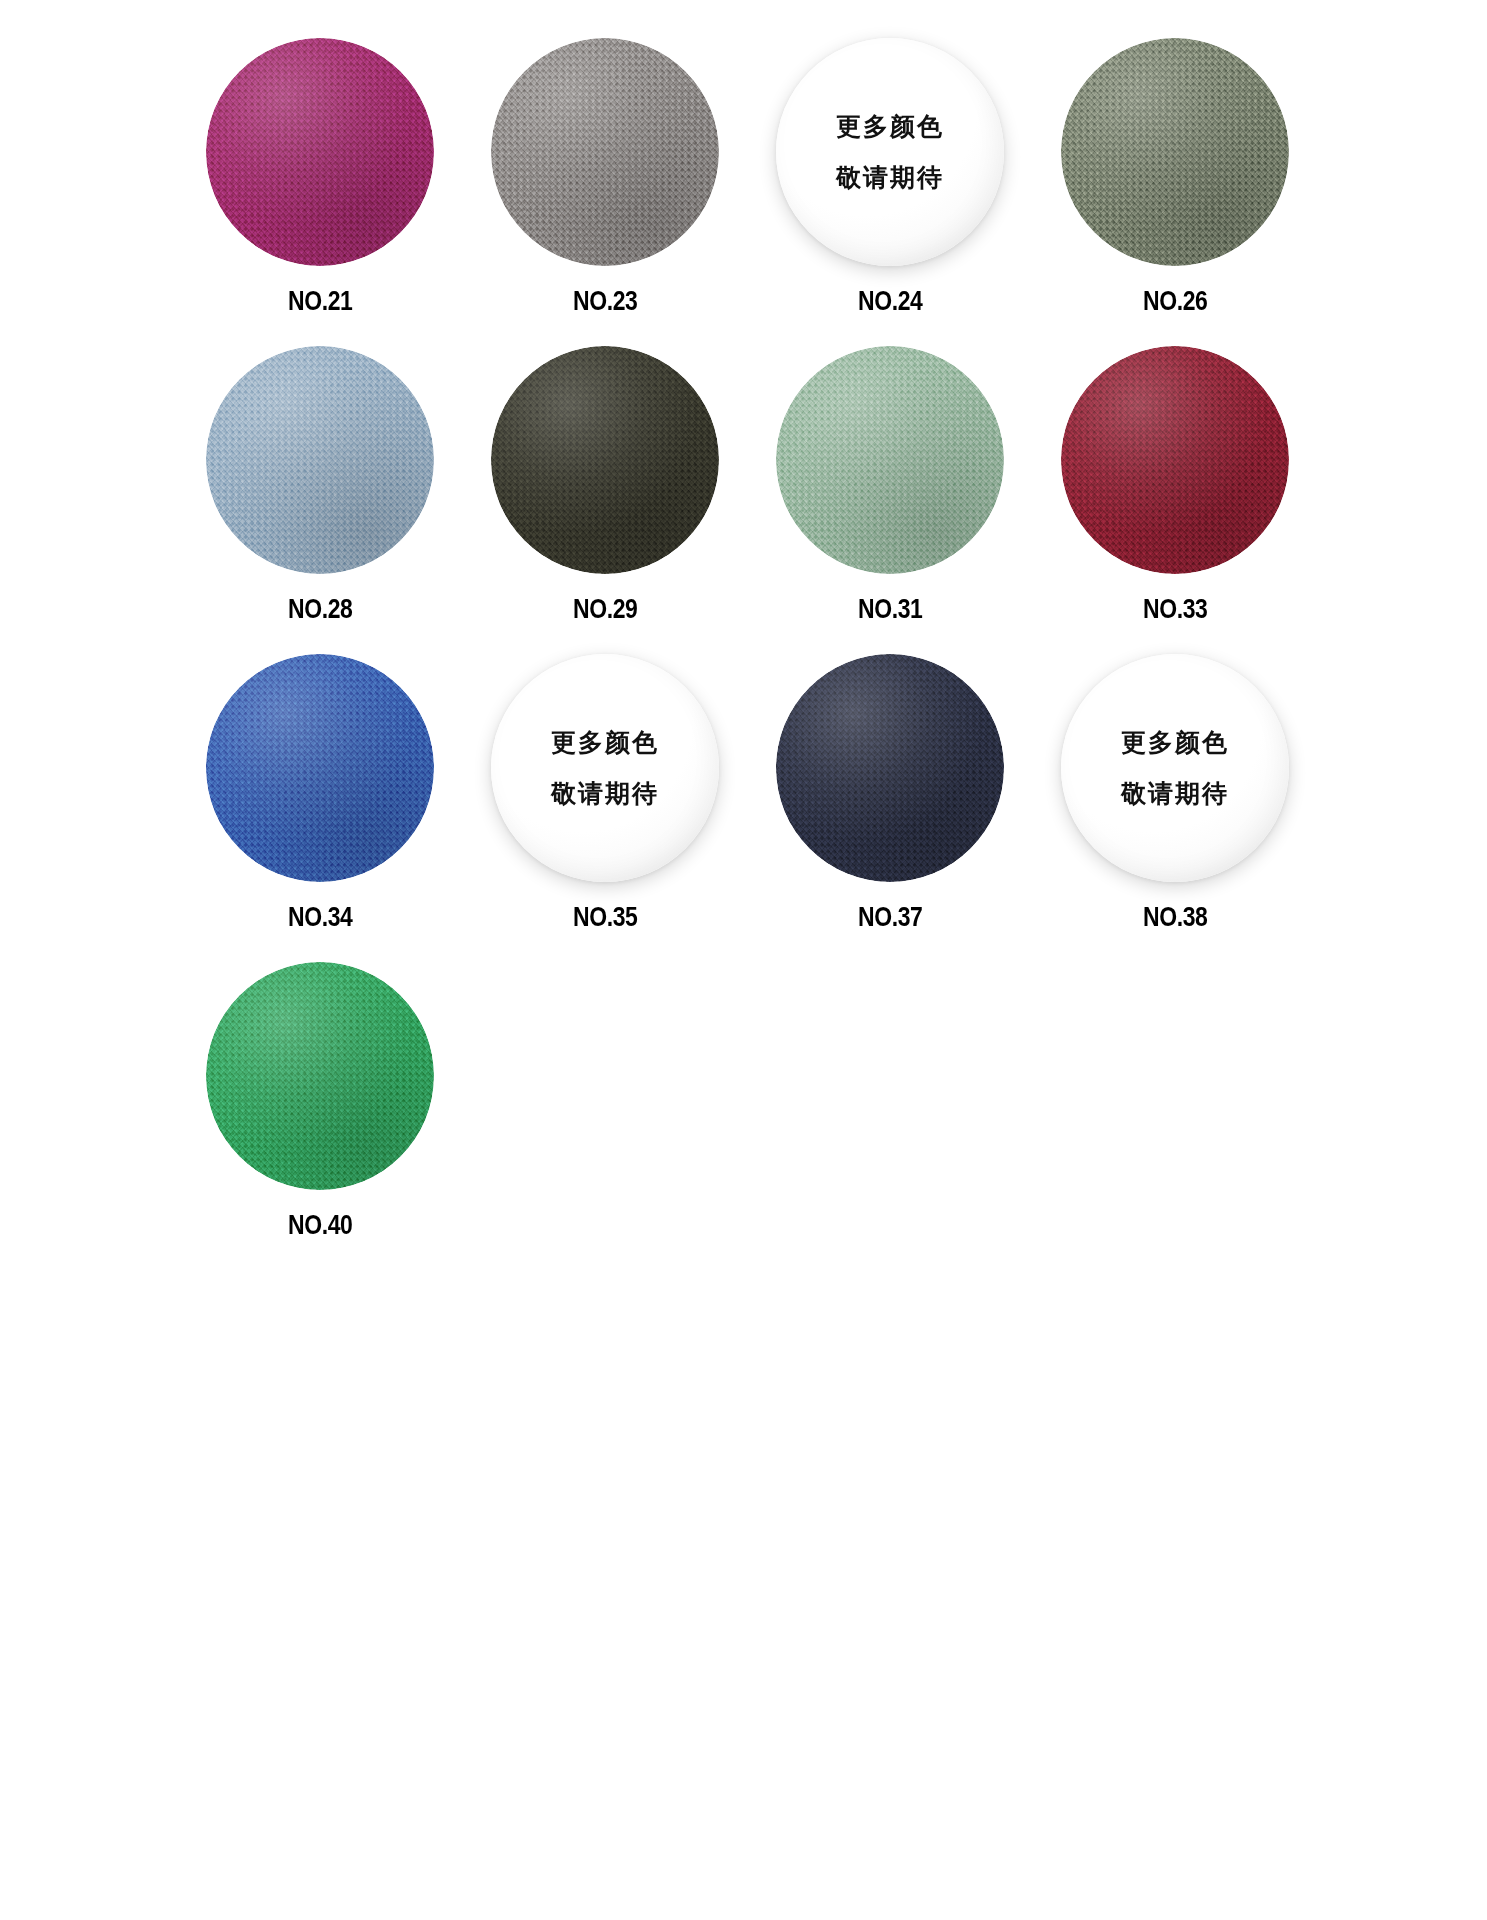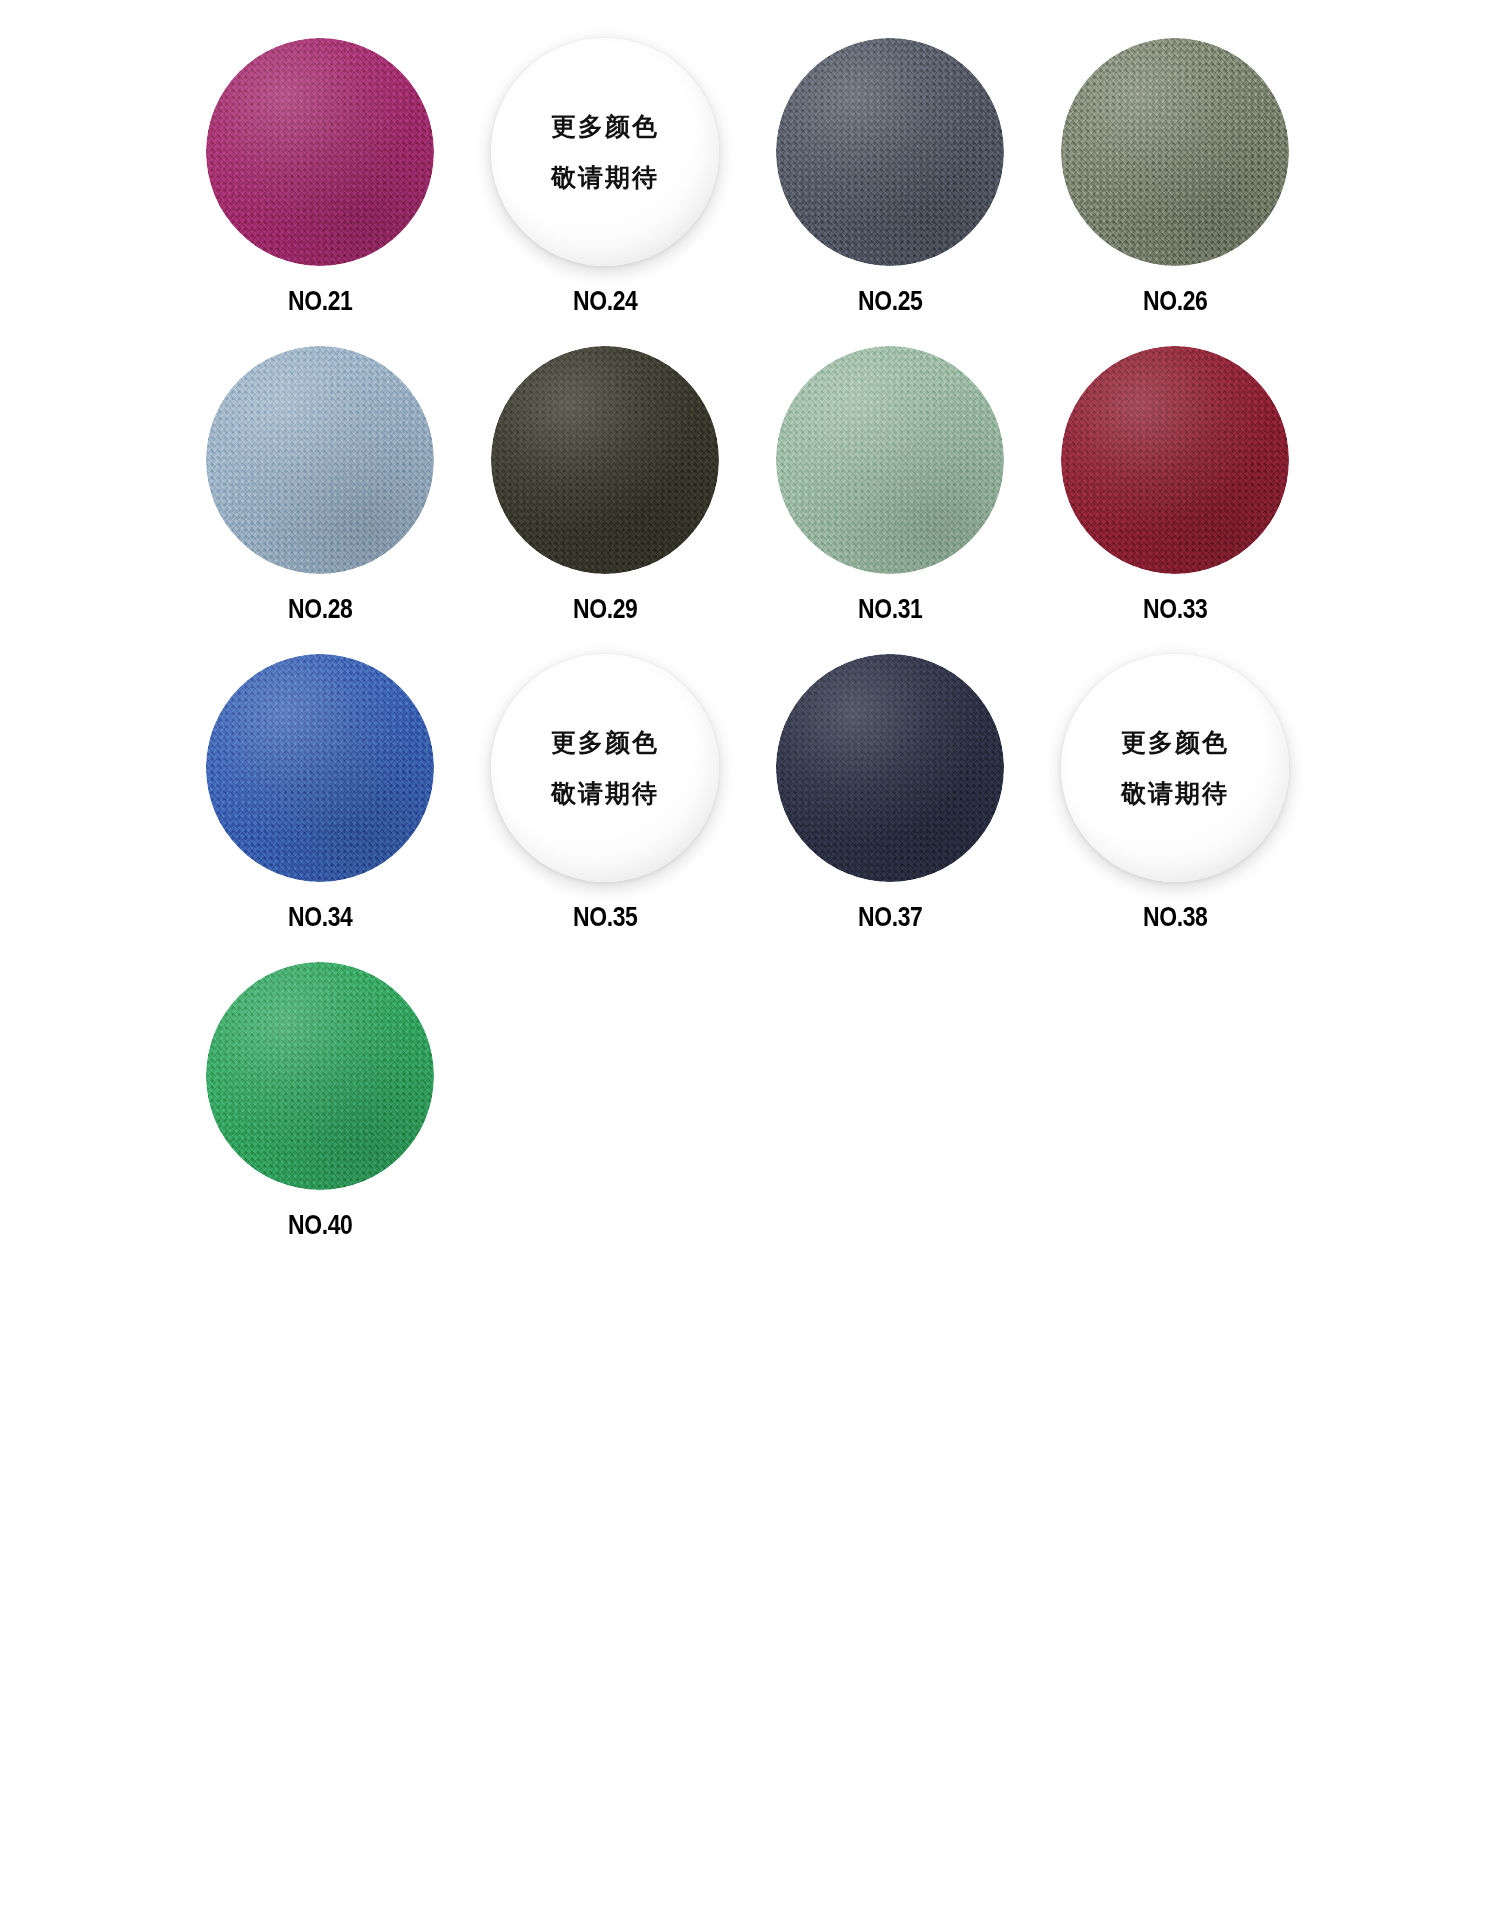--- a/index.html
+++ b/index.html
@@ -151,37 +151,37 @@
 
 <div id="swatch-sheet">
   <div class="swatch-grid">
       <div class="swatch-cell">
         <div class="disc-wrap">
           <div class="disc" style="background-color: rgb(163, 45, 110);"></div>
         </div>
         <div class="swatch-label">NO.21</div>
       </div>
       <div class="swatch-cell">
+        <div class="disc-wrap">
+          <div class="disc" style="background-color: rgb(145, 141, 139);"></div>
+        </div>
+        <div class="swatch-label">NO.23</div>
+      </div>
+      <div class="swatch-cell">
         <div class="disc-wrap placeholder">
           <div class="disc blank"></div>
           <div class="placeholder-text">
             <span>更多颜色</span>
             <span>敬请期待</span>
           </div>
         </div>
         <div class="swatch-label">NO.24</div>
       </div>
       <div class="swatch-cell">
         <div class="disc-wrap">
-          <div class="disc" style="background-color: rgb(84, 90, 103);"></div>
-        </div>
-        <div class="swatch-label">NO.25</div>
-      </div>
-      <div class="swatch-cell">
-        <div class="disc-wrap">
           <div class="disc" style="background-color: rgb(125, 134, 114);"></div>
         </div>
         <div class="swatch-label">NO.26</div>
       </div>
       <div class="swatch-cell">
         <div class="disc-wrap">
           <div class="disc" style="background-color: rgb(155, 178, 198);"></div>
         </div>
         <div class="swatch-label">NO.28</div>
       </div>

